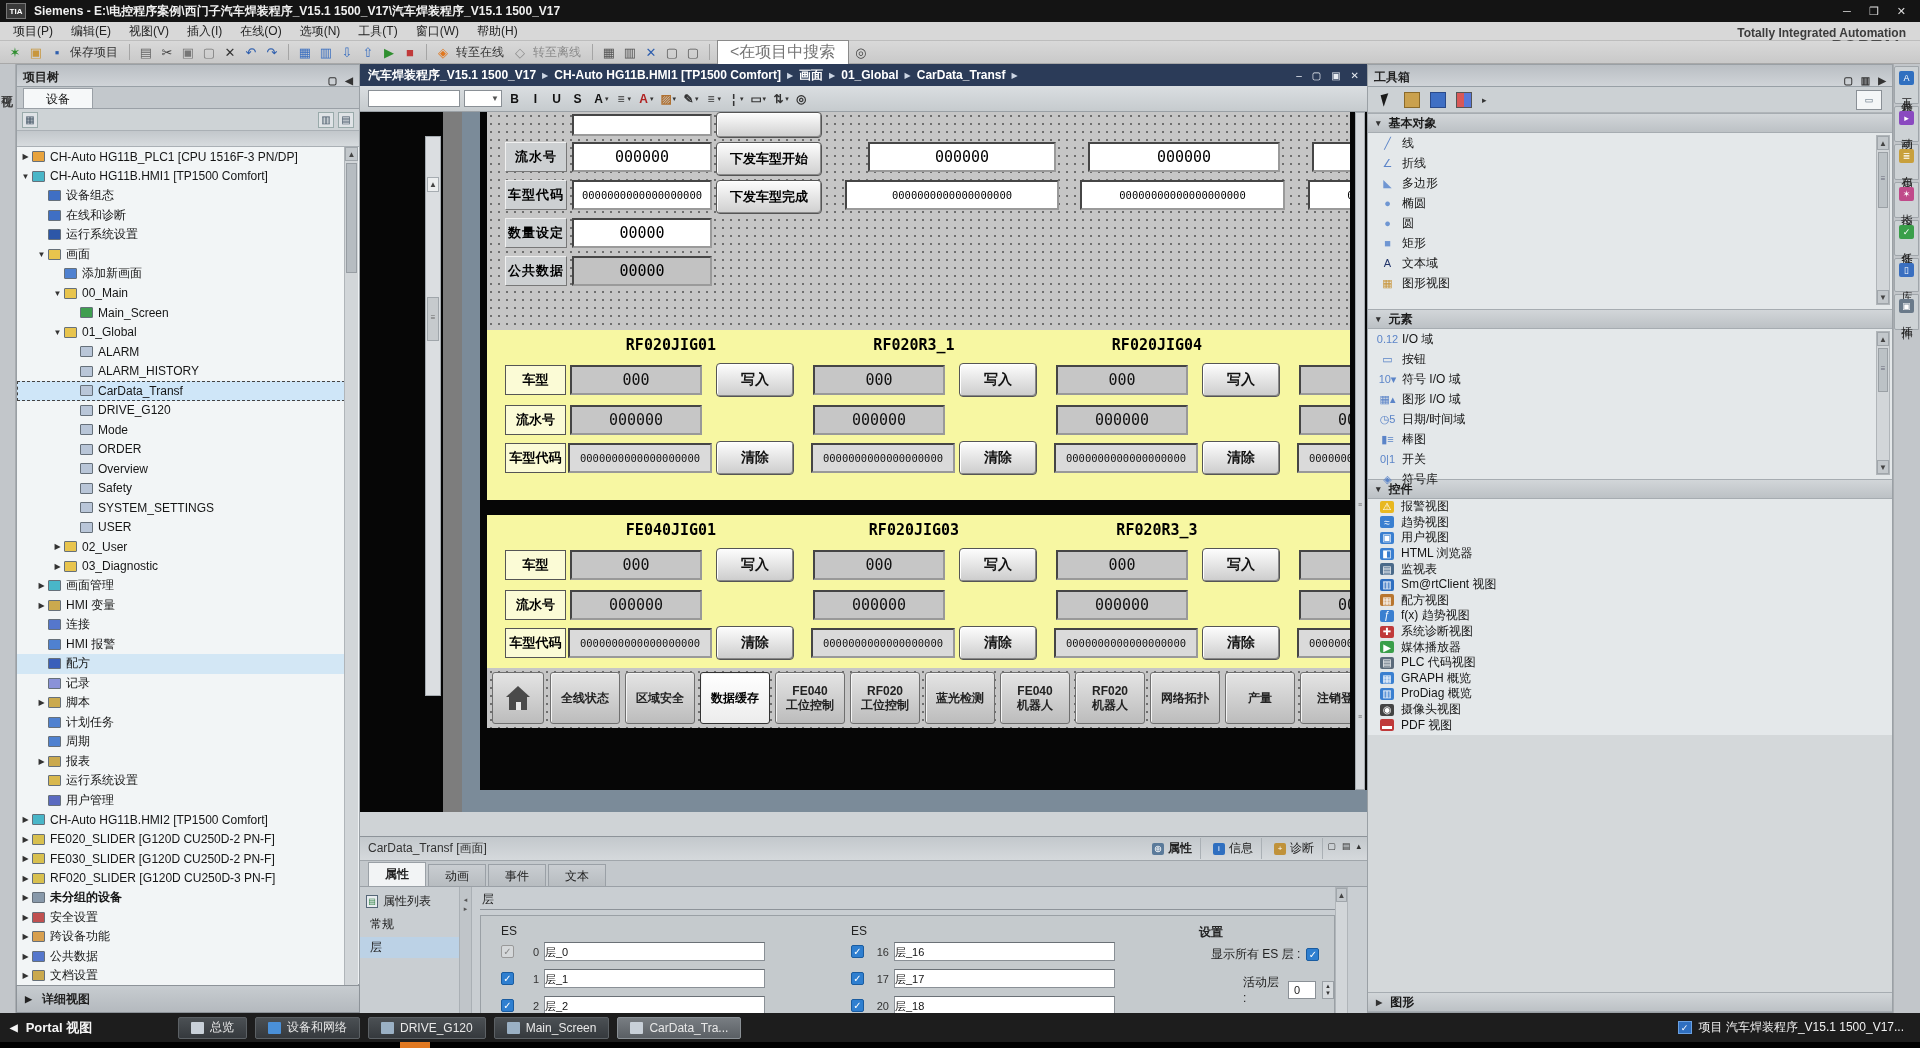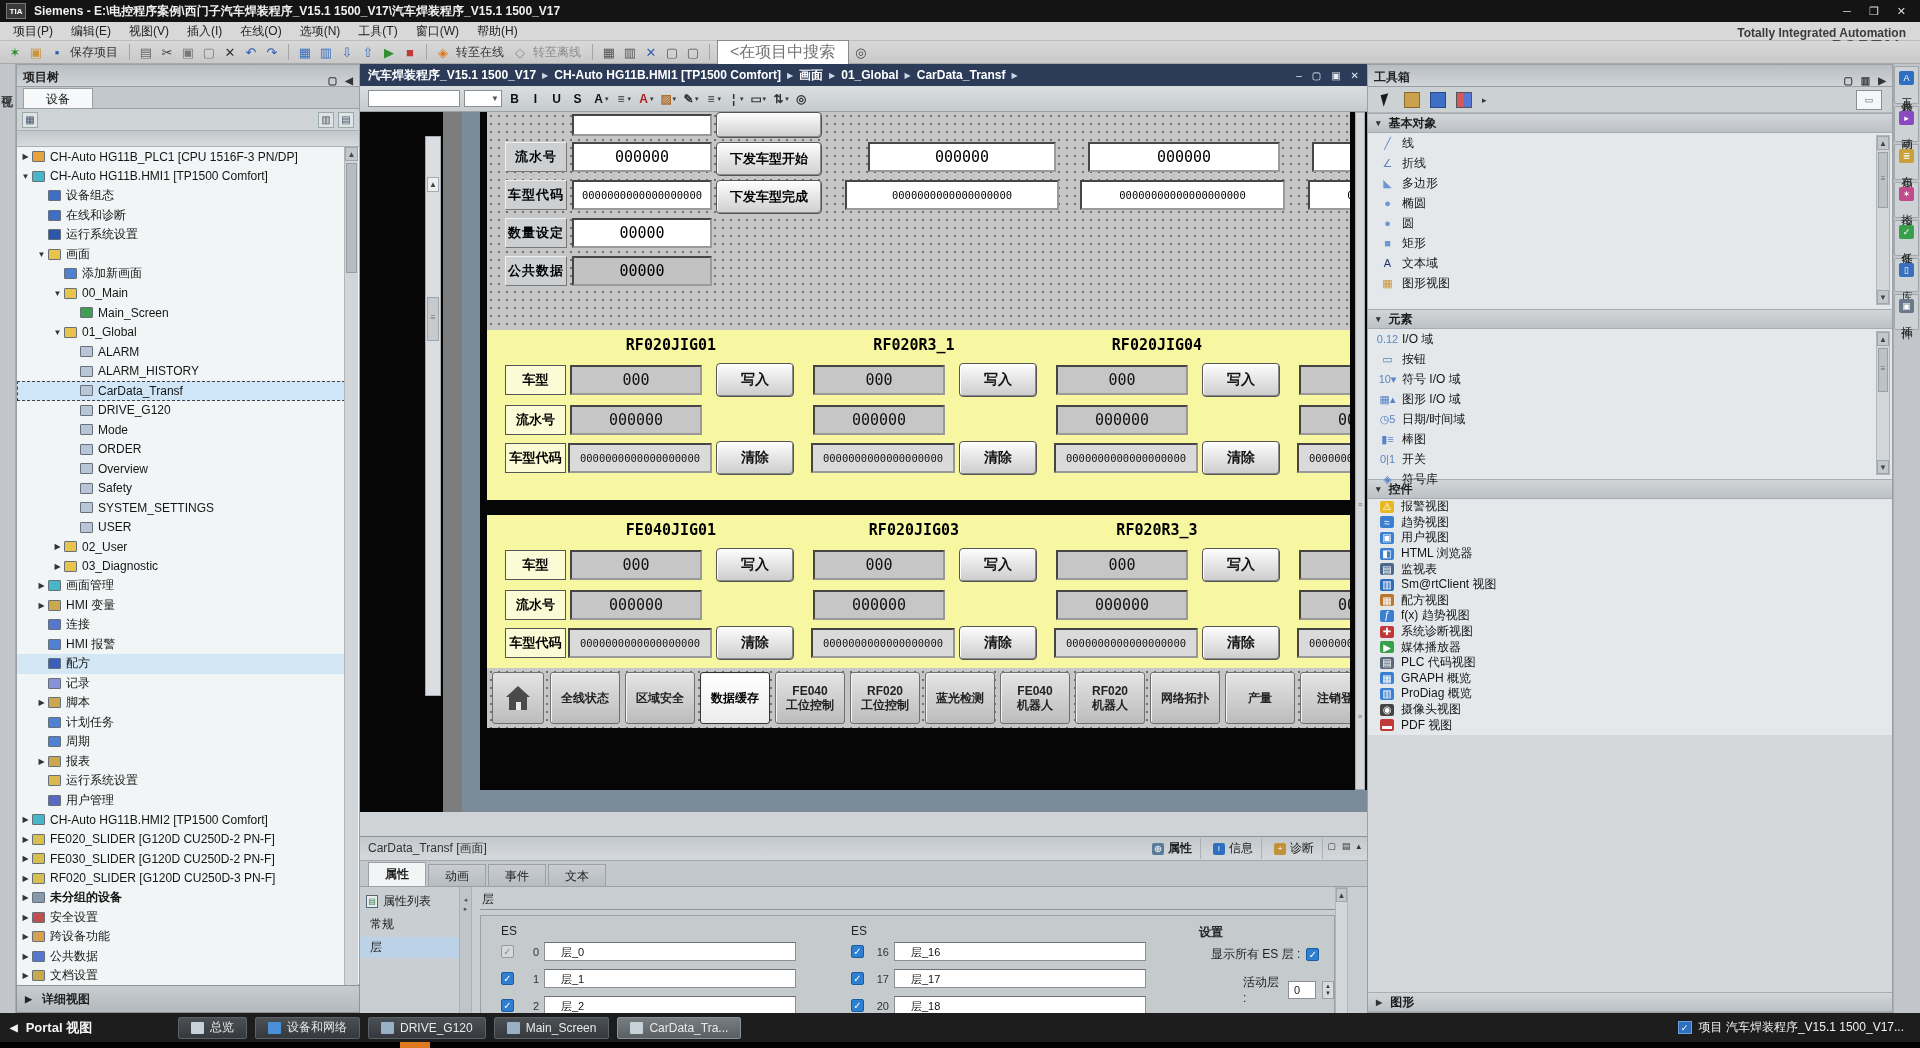--- a/index.html
+++ b/index.html
@@ -122,21 +122,21 @@
 #insp-split{position:absolute;left:100px;top:0;width:12px;height:127px;background:#c0c5c9;border-right:1px solid #aab0b5;font-size:7px;color:#555;text-align:center;padding-top:8px;line-height:9px}
 #insp-content{position:absolute;left:112px;top:0;width:878px;height:127px}
 #sect-title{position:absolute;left:10px;top:4px;font-size:12px;color:#222}
 #sect-rule{position:absolute;left:8px;top:22px;width:855px;height:1px;background:#8d9399}
 #esbox{position:absolute;left:8px;top:28px;width:855px;height:99px;background:#c5cacd;border:1px solid #9aa0a5}
 .es-h{position:absolute;top:8px;font-size:12px;color:#222}
 .lrow{position:absolute;display:flex;align-items:center;gap:5px}
 .cbx{width:13px;height:13px;background:#2f7fd0;border:1px solid #1a5ca0;color:#fff;font-size:10px;line-height:12px;text-align:center;border-radius:2px}
 .lrow.dis .cbx{background:#d5d8da;border-color:#999;color:#888}
 .lnum{width:20px;text-align:right;font-size:11px;color:#333}
-.lname{width:252px;height:19px;background:#fff;border:1px solid #8a9096;border-top-color:#6a7076;font-size:11px;padding:2px 16px;color:#111}
+.lname{width:221px;height:19px;background:#fff;border:1px solid #8a9096;border-top-color:#6a7076;font-size:11px;padding:2px 0;color:#111}
 #set-title{position:absolute;left:718px;top:8px;font-weight:bold;font-size:12px;color:#222}
 .setrow{position:absolute;display:flex;align-items:center;gap:6px;font-size:12px;color:#222}
 .spinbox{width:30px;height:18px;background:#fff;border:1px solid #8a9096;display:flex;align-items:center;padding-left:5px;font-size:11px}
 .spin{width:13px;height:18px;background:#d7dbde;border:1px solid #9aa0a5;display:flex;flex-direction:column;align-items:center;justify-content:center;font-size:6px;line-height:7px;color:#333}
 #insp-scroll{position:absolute;right:2px;top:0;width:13px;height:127px;background:#d2d6d9;border:1px solid #b0b5b9}
 
 #toolbox{position:absolute;left:1367px;top:64px;width:526px;height:949px;background:#d4d8da;border:1px solid #9aa0a5}
 #tb-head .hbtns{margin-left:auto;display:flex;gap:8px;font-size:10px;color:#333}
 .sect{height:20px;background:linear-gradient(#d2d6d9,#bcc1c5);border-top:1px solid #a6acb1;border-bottom:1px solid #a6acb1;display:flex;align-items:center;gap:8px;padding:0 8px;font-weight:bold;color:#1a1a1a}
 .sect .chev{font-size:9px;color:#333}

